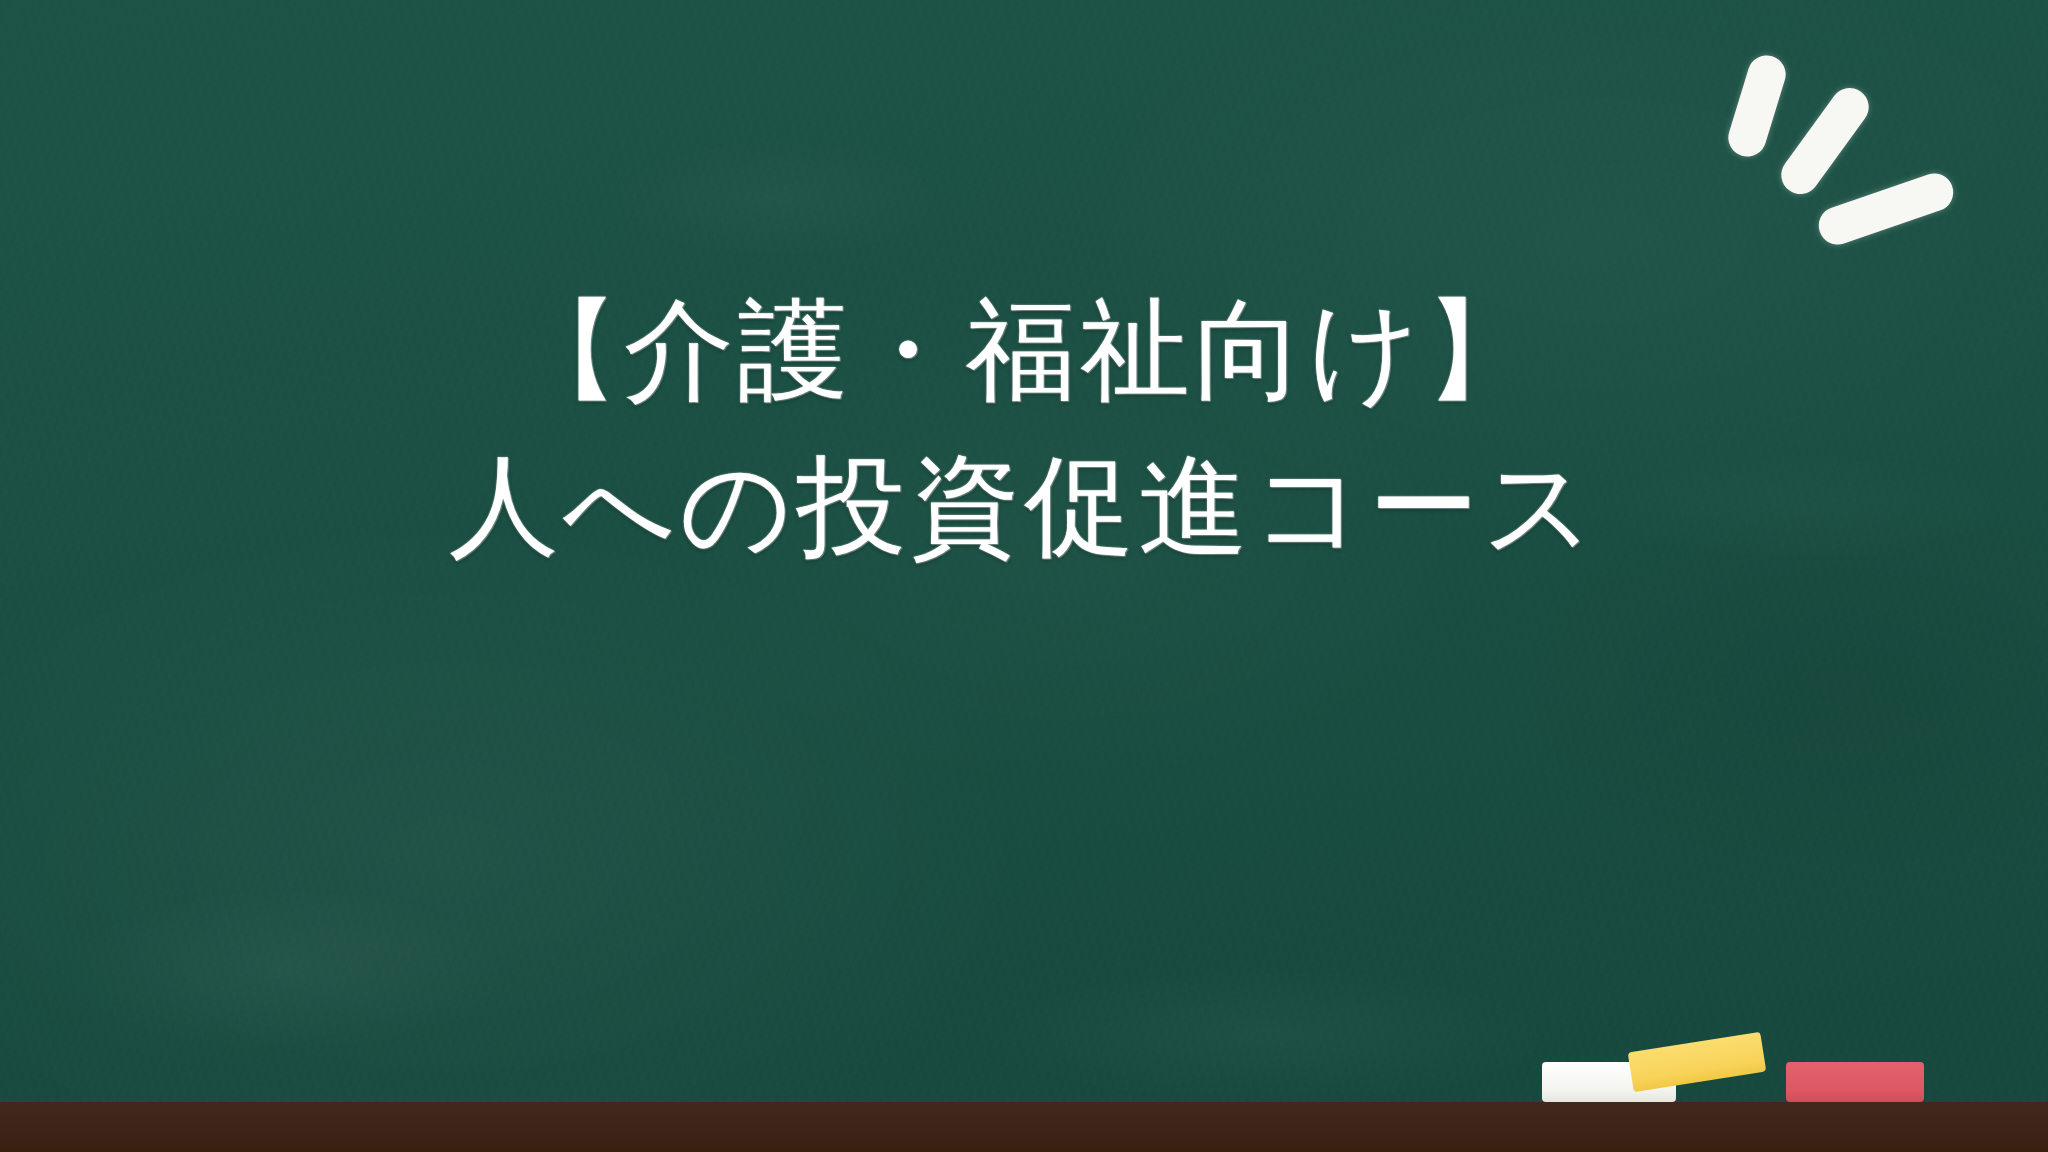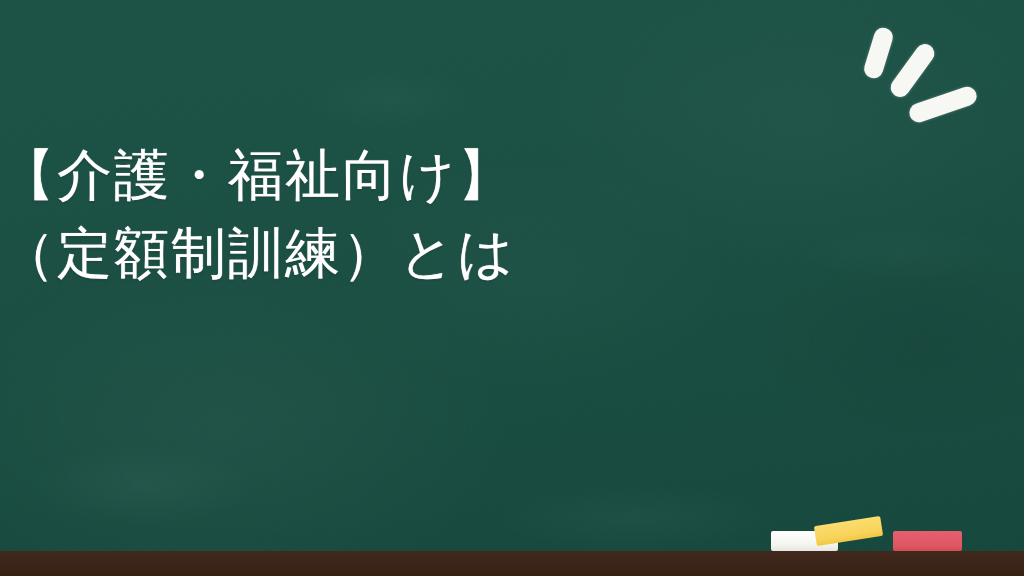--- a/index.html
+++ b/index.html
@@ -60,21 +60,21 @@
     height: 25px;
     background: linear-gradient(180deg, #42281c 0%, #3c2419 60%, #36200f 100%);
   }
 
   
   .title-block {
     position: absolute;
     left: 0;
     top: 136px;
     width: 1024px;
-    text-align: left;
+    text-align: center;
   }
   .title-line {
     color: #ffffff;
     font-family: "DejaVu Sans", sans-serif;
     font-size: 55px;
     line-height: 78px;
     letter-spacing: 2px;
     font-weight: 400;
     white-space: nowrap;
     text-shadow:
@@ -121,21 +121,21 @@
 
 <div id="canvas">
 
   <div class="board">
     <div class="board-noise"></div>
     <div class="board-smudge"></div>
   </div>
 
   <div class="title-block">
     <div class="title-line">【介護・福祉向け】</div>
-    <div class="title-line">（定額制訓練）とは</div>
+    <div class="title-line">人への投資促進コース</div>
   </div>
 
   <div class="tick tick-1"></div>
   <div class="tick tick-2"></div>
   <div class="tick tick-3"></div>
 
   <div class="chalk chalk-white"></div>
   <div class="chalk chalk-yellow"></div>
   <div class="chalk chalk-red"></div>
 

